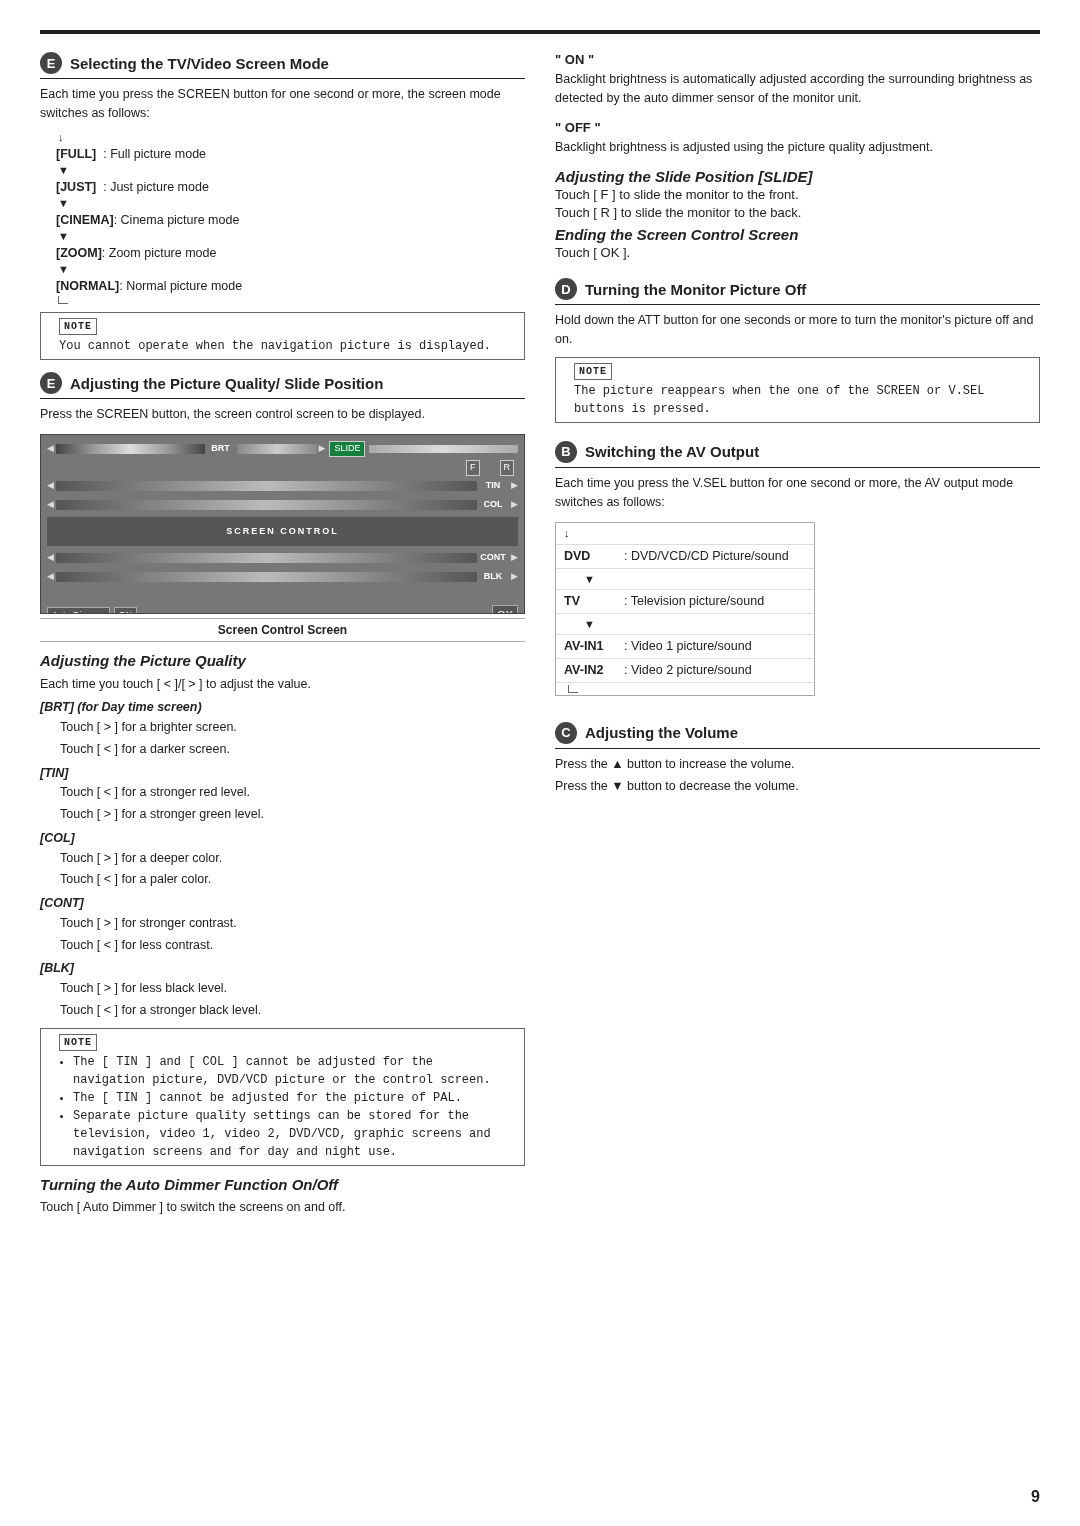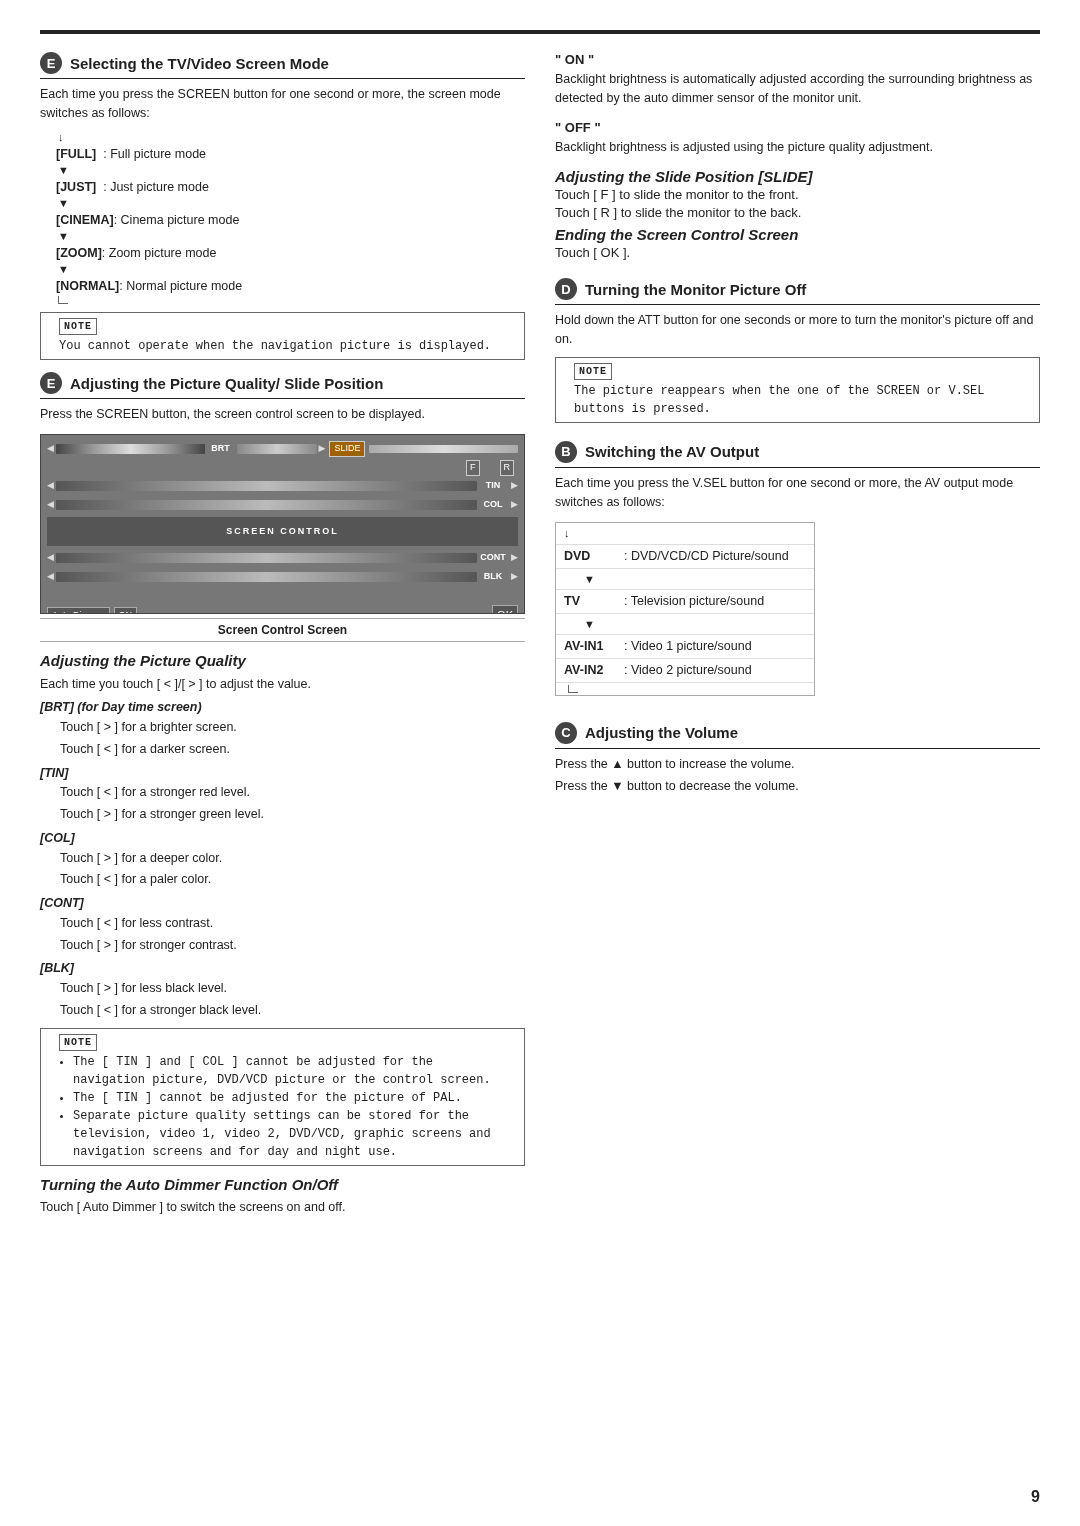--- a/index.html
+++ b/index.html
@@ -288,21 +288,21 @@
 
           <div class="screen-control-img">
             <div class="screen-control-inner">
 
               <div class="sc-row">
                 <span class="sc-arrow">◀</span>
                 <div class="sc-bar" style="background: linear-gradient(to right, #444, #999, #ddd, #999, #444);"></div>
                 <span class="sc-label">BRT</span>
                 <div class="sc-bar" style="width:80px; flex:none; background: linear-gradient(to right, #888, #ccc, #888);"></div>
                 <span class="sc-arrow">▶</span>
-                <span class="slide-tag" style="font-size:9px; color:#fff; background:#a16207; border:1px solid #ccc; padding:0 4px; margin-left:4px;">SLIDE</span>
+                <span class="slide-tag" style="font-size:9px; color:#fff; background:#15803d; border:1px solid #ccc; padding:0 4px; margin-left:4px;">SLIDE</span>
                 <div style="flex:1; height:8px; background: linear-gradient(to right, #aaa, #ddd, #aaa); border-radius:1px; margin-left:4px;"></div>
               </div>
 
               <div style="display:flex; justify-content:flex-end; font-size:9px; color:#fff; gap:20px; margin-bottom:2px; margin-right:4px;">
                 <span style="border:1px solid #ccc; padding:0 3px; background:#666;">F</span>
                 <span style="border:1px solid #ccc; padding:0 3px; background:#666;">R</span>
               </div>
 
               <div class="sc-row">
                 <span class="sc-arrow">◀</span>
@@ -361,22 +361,22 @@
           </div>
 
           <div class="sub-label">[COL]</div>
           <div class="indent">
             <p>Touch [ &gt; ] for a deeper color.</p>
             <p>Touch [ &lt; ] for a paler color.</p>
           </div>
 
           <div class="sub-label">[CONT]</div>
           <div class="indent">
+            <p>Touch [ &gt; ] for stronger contrast.</p>
             <p>Touch [ &lt; ] for less contrast.</p>
-            <p>Touch [ &gt; ] for stronger contrast.</p>
           </div>
 
           <div class="sub-label">[BLK]</div>
           <div class="indent">
             <p>Touch [ &gt; ] for less black level.</p>
             <p>Touch [ &lt; ] for a stronger black level.</p>
           </div>
 
           <div class="note-box">
             <div class="note-label">NOTE</div>

